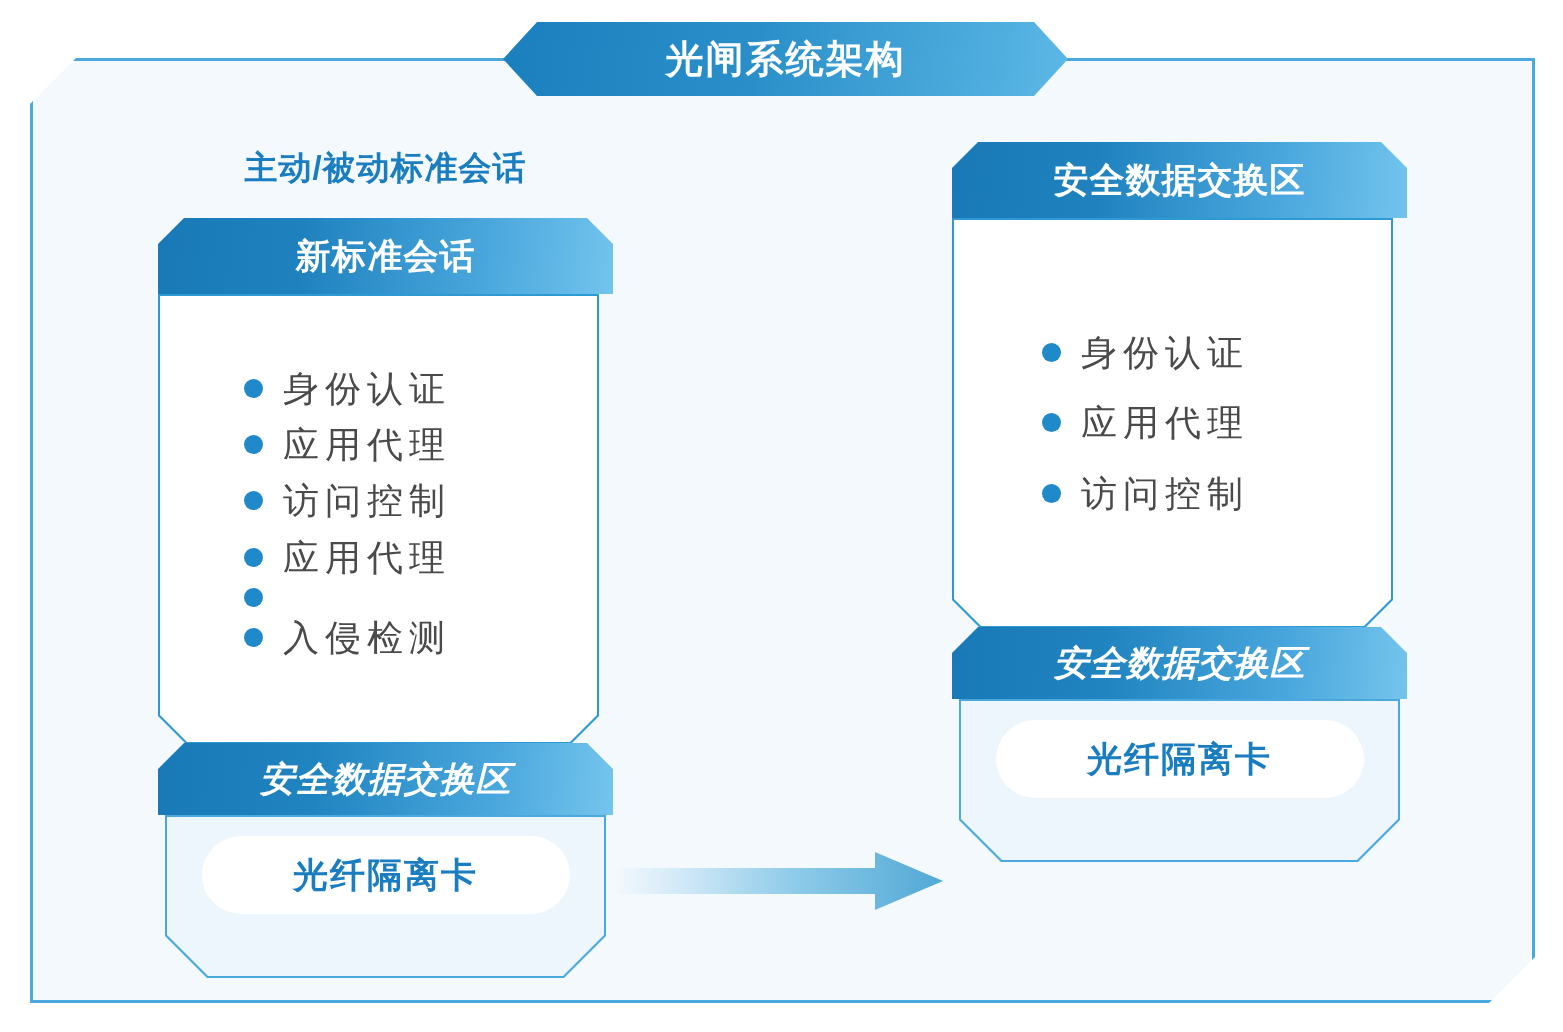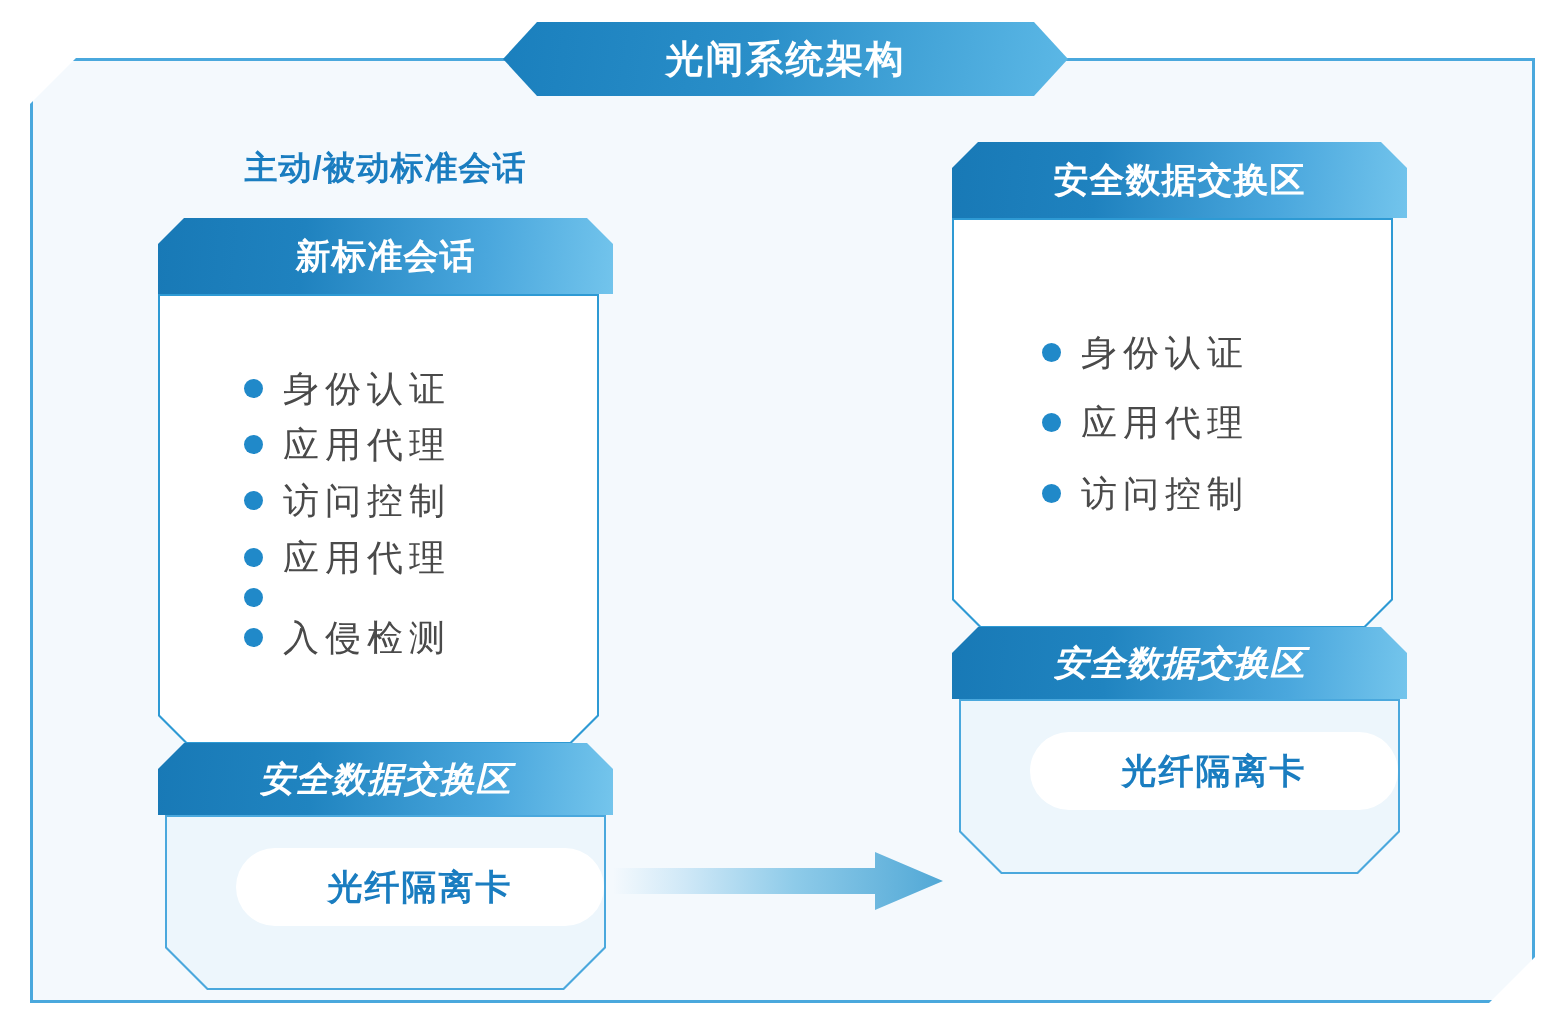--- a/index.html
+++ b/index.html
@@ -144,22 +144,22 @@
     width:441px;margin-left:7px;
     background:#4aa8dd;
     padding:2px;
     -webkit-clip-path:polygon(0 0,100% 0,100% calc(100% - 42px),calc(100% - 42px) 100%,42px 100%,0 calc(100% - 42px));
     clip-path:polygon(0 0,100% 0,100% calc(100% - 42px),calc(100% - 42px) 100%,42px 100%,0 calc(100% - 42px));
   }
   .zone-body-fill{
     background:#edf6fc;height:140px;
     -webkit-clip-path:polygon(0 0,100% 0,100% calc(100% - 41px),calc(100% - 41px) 100%,41px 100%,0 calc(100% - 41px));
     clip-path:polygon(0 0,100% 0,100% calc(100% - 41px),calc(100% - 41px) 100%,41px 100%,0 calc(100% - 41px));
-    display:flex;align-items:flex-start;justify-content:flex-end;
-    padding-top:31px;
+    display:flex;align-items:flex-start;justify-content:center;
+    padding-top:19px;
     font-family:Liberation Mono, monospace;
   }
   .card-pill{
     width:368px;height:78px;
     background:#ffffff;
     border-radius:39px;
     display:flex;align-items:center;justify-content:center;
     color:#1a7dc0;font-size:35px;font-weight:bold;letter-spacing:2px;
   }
 

